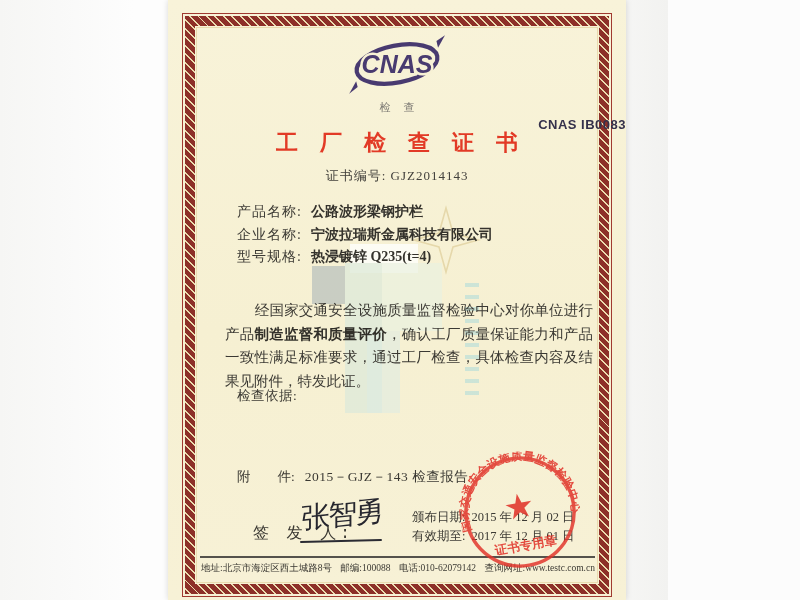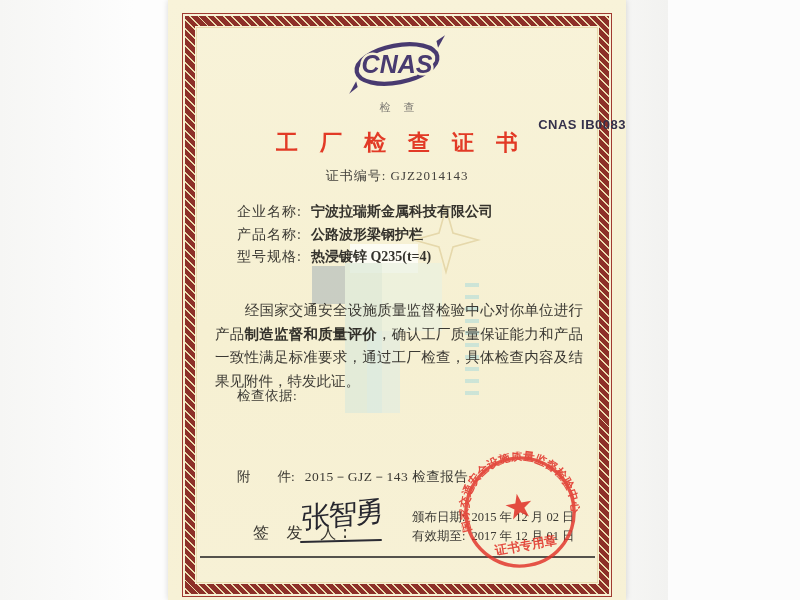--- a/index.html
+++ b/index.html
@@ -32,21 +32,21 @@
   .logo-cat{font-size:11px;color:#7d7a74;letter-spacing:13px;text-indent:13px;margin-top:0px;
             font-family:Liberation Serif, serif;}
   .logo-id{font-size:13px;font-weight:700;color:#35314b;margin-top:2px;letter-spacing:.5px;
            font-family:"Liberation Sans","DejaVu Sans",sans-serif;text-align:right;}
   .title{top:128px;font-size:22px;font-weight:700;color:#e23a26;letter-spacing:22px;text-indent:22px;}
   .certno{top:167px;font-size:13px;color:#43413c;letter-spacing:1px;}
   .fields{position:absolute;left:69px;top:201px;font-size:14px;color:#3c3a34;}
   .fields .frow{height:22.5px;line-height:22.5px;white-space:nowrap;}
   .fields .flabel{letter-spacing:1px;}
   .fields .fvalue{font-weight:700;margin-left:9px;color:#34322c;}
-  .body-par{position:absolute;left:47px;top:299px;width:368px;font-size:14.5px;line-height:23.7px;
+  .body-par{position:absolute;left:57px;top:299px;width:368px;font-size:14.5px;line-height:23.7px;
             text-align:justify;text-indent:2.05em;color:#3b3933;}
   .body-par b{color:#32302a;}
   .basis{position:absolute;left:69px;top:384px;font-size:13.5px;color:#3b3933;display:flex;}
   .basis .blabel{white-space:nowrap;letter-spacing:.5px;line-height:23.5px;}
   .basis .blines{margin-left:8px;line-height:23.5px;}
   .basis .bline2{margin-left:18px;}
   .attach{position:absolute;left:69px;top:468px;font-size:13.5px;color:#3b3933;white-space:nowrap;}
   .attach .avalue{margin-left:10px;letter-spacing:.5px;}
   .issuer-label{position:absolute;left:85px;top:523px;font-size:16px;color:#3b3933;letter-spacing:4px;font-family:Liberation Mono, monospace;}
   .signature{position:absolute;left:133px;top:494px;width:100px;font-size:29px;color:#26262e;
@@ -94,24 +94,24 @@
       </svg>
       <div class="logo-cat">检查</div>
       <div class="logo-id">CNAS IB0083</div>
     </div>
 
     <div class="row-center title">工厂检查证书</div>
     <div class="row-center certno">证书编号: GJZ2014143</div>
 
     <div class="fields">
       <div class="frow">
-        <span class="flabel">企业名称:</span><span class="fvalue">宁波拉瑞斯金属科技有限公司</span>
+        <span class="flabel">产品名称:</span><span class="fvalue">公路波形梁钢护栏</span>
       </div>
       <div class="frow">
-        <span class="flabel">产品名称:</span><span class="fvalue">公路波形梁钢护栏</span>
+        <span class="flabel">企业名称:</span><span class="fvalue">宁波拉瑞斯金属科技有限公司</span>
       </div>
       <div class="frow">
         <span class="flabel">型号规格:</span><span class="fvalue">热浸镀锌 Q235(t=4)</span>
       </div>
     </div>
 
     <div class="body-par"><span>经国家交通安全设施质量监督检验中心对你单位进行产品</span><b>制造监督和质量评价</b><span>，确认工厂质量保证能力和产品一致性满足标准要求，通过工厂检查，具体检查内容及结果见附件，特发此证。</span></div>
 
     <div class="basis">
       <span class="blabel">检查依据:</span>
@@ -128,20 +128,26 @@
     <div class="dates">
       <div class="drow">
         <span>颁布日期:</span><span class="dvalue">2015 年 12 月 02 日</span>
       </div>
       <div class="drow">
         <span>有效期至:</span><span class="dvalue">2017 年 12 月 01 日</span>
       </div>
     </div>
 
     <div class="footer-rule"></div>
+    <div class="footer">
+      <span>地址:北京市海淀区西土城路8号</span>
+      <span>邮编:100088</span>
+      <span>电话:010-62079142</span>
+      <span>查询网址:www.testc.com.cn</span>
+    </div>
 
     <svg class="seal" viewBox="0 0 120 120">
       <defs>
         <path id="sealArc" d="M 23.3 96.7 A 52 52 0 1 1 96.7 96.7" fill="none"></path>
       </defs>
       <circle cx="60" cy="60" r="54" fill="none" stroke="#e1352b" stroke-width="3.4" opacity=".95"></circle>
       <text font-size="11.5" font-weight="bold" fill="#e1352b" font-family="Liberation Serif, DejaVu Serif, serif">
         <textPath href="#sealArc" startOffset="50%" text-anchor="middle">国家交通安全设施质量监督检验中心</textPath>
       </text>
       <text x="60" y="66" text-anchor="middle" font-size="34" fill="#e1352b">★</text>

